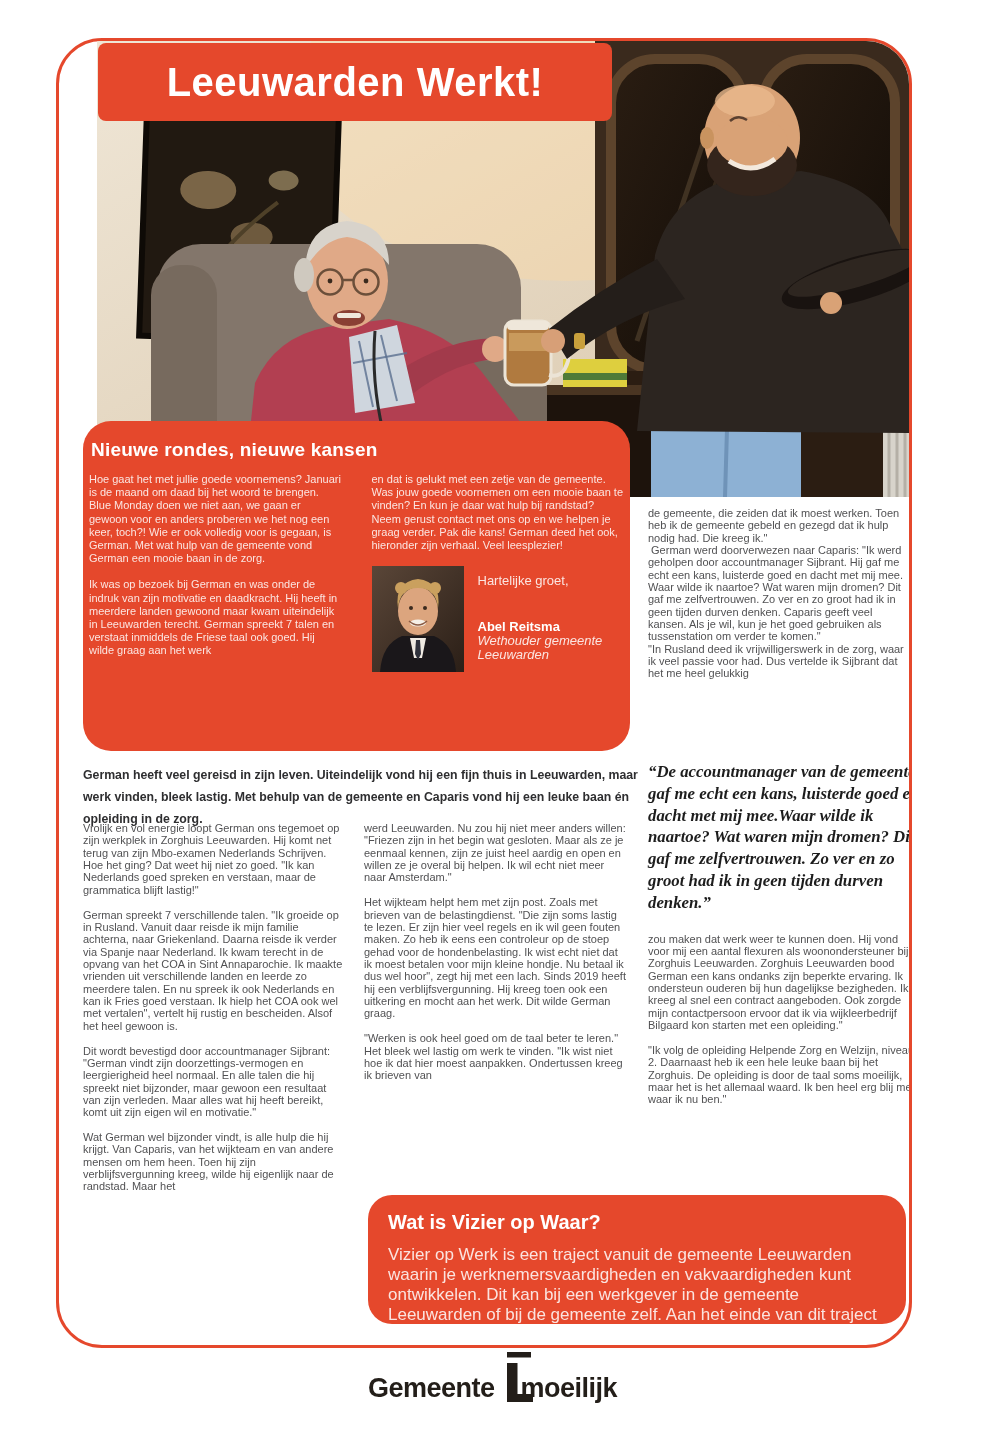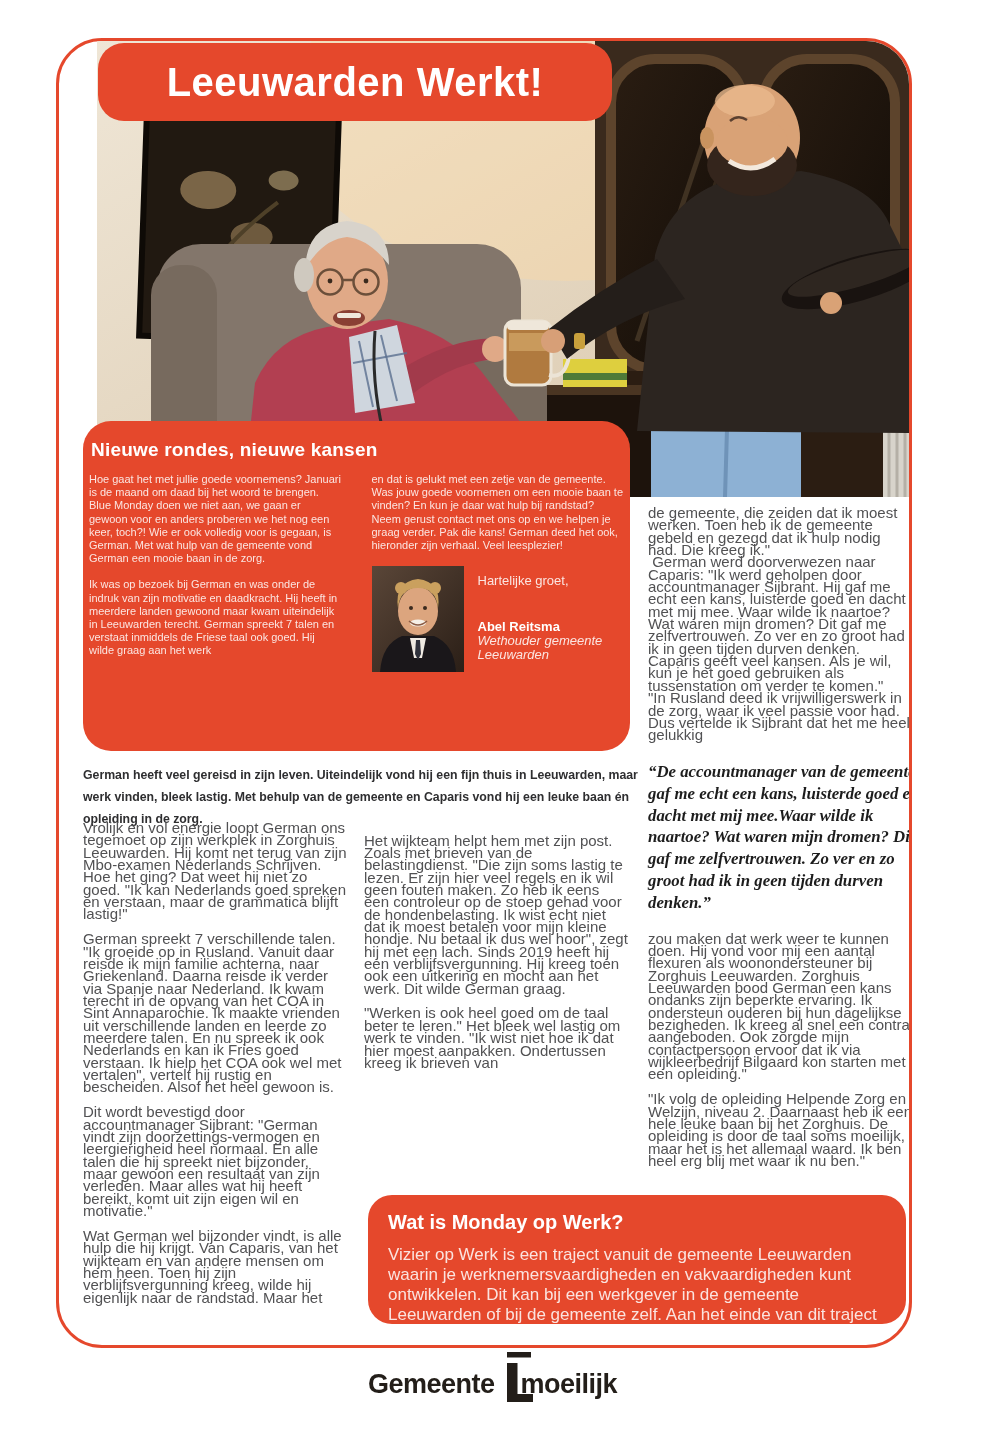--- a/index.html
+++ b/index.html
@@ -8,38 +8,38 @@
   body{ font-family:"Liberation Sans","DejaVu Sans",sans-serif; }
   .page{ position:relative; width:985px; height:1440px; background:#fff; overflow:hidden; }
 
   .card{ position:absolute; left:56px; top:38px; width:856px; height:1310px;
          border:3px solid var(--accent); border-radius:46px; overflow:hidden; background:#fff; }
 
   .hero{ position:absolute; left:38px; top:0; width:812px; height:456px; overflow:hidden; }
   .hero svg{ display:block; width:100%; height:100%; }
 
   .masthead{ position:absolute; left:39px; top:2px; width:514px; height:78px;
-             background:var(--accent); border-radius:26px; display:flex; align-items:center; justify-content:center; }
+             background:var(--accent); border-radius:8px; display:flex; align-items:center; justify-content:center; }
   .masthead h1{ color:#fff; font-size:40px; font-weight:bold; letter-spacing:.5px; }
 
   .intro-box{ position:absolute; left:24px; top:380px; width:547px; height:330px;
               background:var(--accent); border-radius:28px; padding:15px 6px; color:rgba(255,255,255,.86); }
   .intro-box h2{ color:#fff; font-size:19px; font-weight:bold; margin:3px 0 12px 2px; letter-spacing:.2px; }
   .intro-cols{ display:flex; gap:30px; }
   .intro-col{ width:253px; font-size:11px; line-height:13.2px; }
   .intro-col p{ margin:0; }
   .gap-top{ margin-top:13px !important; }
   .sig-row{ display:flex; gap:14px; margin-top:14px; }
   .sig-photo{ width:92px; height:106px; overflow:hidden; flex:0 0 auto; }
   .sig-photo svg{ display:block; width:100%; height:100%; }
   .sig-text{ font-size:13px; line-height:14px; padding-top:8px; }
   .sig-name{ font-weight:bold; color:#fff; margin-top:32px !important; }
   .sig-role{ font-style:italic; }
 
-  .micro{ font-size:15px; line-height:12.35px; color:var(--ink); }
+  .micro{ font-size:11px; line-height:12.35px; color:var(--ink); }
   .micro p{ margin:0; white-space:pre-wrap; }
   .micro p.gap{ margin-top:12.5px; }
 
   .right-top{ position:absolute; left:589px; top:466px; width:264px; }
 
   .lede{ position:absolute; left:24px; top:723px; width:558px;
          font-size:12.3px; line-height:22px; font-weight:bold; color:var(--ink-dark); }
 
   .col-left{ position:absolute; left:24px; top:781px; width:264px; }
   .col-mid{ position:absolute; left:305px; top:781px; width:264px; }
@@ -47,21 +47,21 @@
   .pull-quote{ font-family:"Liberation Serif","DejaVu Serif",serif; font-style:italic; font-weight:600;
                font-size:16.8px; line-height:21.8px; color:#1d1d1d; }
   .col-right-text{ margin-top:19px; }
 
   .vizier-box{ position:absolute; left:309px; top:1154px; width:538px; height:129px;
                background:var(--accent); border-radius:24px; padding:14px 20px; }
   .vizier-box h2{ color:#fff; font-size:20px; font-weight:bold; margin:2px 0 11px 0; }
   .vizier-box p{ font-size:17px; line-height:20px; color:rgba(255,255,255,.85); width:492px; }
 
   .footer-logo{ position:absolute; left:0; right:0; top:1352px; display:flex;
-                justify-content:center; align-items:center; }
+                justify-content:center; align-items:flex-end; }
   .footer-word{ font-size:27px; font-weight:bold; color:#231e19; letter-spacing:-.5px;
                 line-height:1; margin-top:14px; }
   .footer-word.first{ margin-right:9px; }
   .logo-l{ width:32px; height:50px; margin-right:-15px; }
 </style>
 </head>
 <body>
 
 <div class="page">
   <div class="card">
@@ -231,34 +231,35 @@
     <p class="lede">German heeft veel gereisd in zijn leven. Uiteindelijk vond hij een fijn thuis in Leeuwarden, maar werk vinden, bleek lastig. Met behulp van de gemeente en Caparis vond hij een leuke baan én opleiding in de zorg.</p>
 
     <div class="col-left micro">
       <p>Vrolijk en vol energie loopt German ons tegemoet op zijn werkplek in Zorghuis Leeuwarden. Hij komt net terug van zijn Mbo-examen Nederlands Schrijven. Hoe het ging? Dat weet hij niet zo goed. "Ik kan Nederlands goed spreken en verstaan, maar de grammatica blijft lastig!"</p>
       <p class="gap">German spreekt 7 verschillende talen. "Ik groeide op in Rusland. Vanuit daar reisde ik mijn familie achterna, naar Griekenland. Daarna reisde ik verder via Spanje naar Nederland. Ik kwam terecht in de opvang van het COA in Sint Annaparochie. Ik maakte vrienden uit verschillende landen en leerde zo meerdere talen. En nu spreek ik ook Nederlands en kan ik Fries goed verstaan. Ik hielp het COA ook wel met vertalen", vertelt hij rustig en bescheiden. Alsof het heel gewoon is.</p>
       <p class="gap">Dit wordt bevestigd door accountmanager Sijbrant: "German vindt zijn doorzettings-vermogen en leergierigheid heel normaal. En alle talen die hij spreekt niet bijzonder, maar gewoon een resultaat van zijn verleden. Maar alles wat hij heeft bereikt, komt uit zijn eigen wil en motivatie."</p>
       <p class="gap">Wat German wel bijzonder vindt, is alle hulp die hij krijgt. Van Caparis, van het wijkteam en van andere mensen om hem heen. Toen hij zijn verblijfsvergunning kreeg, wilde hij eigenlijk naar de randstad. Maar het</p>
     </div>
 
     <div class="col-mid micro">
+      <p>werd Leeuwarden. Nu zou hij niet meer anders willen: "Friezen zijn in het begin wat gesloten. Maar als ze je eenmaal kennen, zijn ze juist heel aardig en open en willen ze je overal bij helpen. Ik wil echt niet meer naar Amsterdam."</p>
       <p class="gap">Het wijkteam helpt hem met zijn post. Zoals met brieven van de belastingdienst. "Die zijn soms lastig te lezen. Er zijn hier veel regels en ik wil geen fouten maken. Zo heb ik eens een controleur op de stoep gehad voor de hondenbelasting. Ik wist echt niet dat ik moest betalen voor mijn kleine hondje. Nu betaal ik dus wel hoor", zegt hij met een lach. Sinds 2019 heeft hij een verblijfsvergunning. Hij kreeg toen ook een uitkering en mocht aan het werk. Dit wilde German graag.</p>
       <p class="gap">"Werken is ook heel goed om de taal beter te leren." Het bleek wel lastig om werk te vinden. "Ik wist niet hoe ik dat hier moest aanpakken. Ondertussen kreeg ik brieven van</p>
     </div>
 
     <div class="col-right">
       <p class="pull-quote">“De accountmanager van de gemeente gaf me echt een kans, luisterde goed en dacht met mij mee.Waar wilde ik naartoe? Wat waren mijn dromen? Dit gaf me zelfvertrouwen. Zo ver en zo groot had ik in geen tijden durven denken.”</p>
       <div class="col-right-text micro">
         <p>zou maken dat werk weer te kunnen doen. Hij vond voor mij een aantal flexuren als woonondersteuner bij Zorghuis Leeuwarden. Zorghuis Leeuwarden bood German een kans ondanks zijn beperkte ervaring. Ik ondersteun ouderen bij hun dagelijkse bezigheden. Ik kreeg al snel een contract aangeboden. Ook zorgde mijn contactpersoon ervoor dat ik via wijkleerbedrijf Bilgaard kon starten met een opleiding."</p>
         <p class="gap">"Ik volg de opleiding Helpende Zorg en Welzijn, niveau 2. Daarnaast heb ik een hele leuke baan bij het Zorghuis. De opleiding is door de taal soms moeilijk, maar het is het allemaal waard. Ik ben heel erg blij met waar ik nu ben."</p>
       </div>
     </div>
 
     <section class="vizier-box">
-      <h2>Wat is Monday op Werk?</h2>
+      <h2>Wat is Vizier op Waar?</h2>
       <p>Vizier op Werk is een traject vanuit de gemeente Leeuwarden waarin je werknemersvaardigheden en vakvaardigheden kunt ontwikkelen. Dit kan bij een werkgever in de gemeente Leeuwarden of bij de gemeente zelf. Aan het einde van dit traject ben je klaar om een nieuwe start te maken op de arbeidsmarkt.</p>
     </section>
 
   </div>
 
   <footer class="footer-logo">
     <span class="footer-word first">Gemeente</span>
     <svg class="logo-l" viewBox="0 0 32 50">
       <rect x="3" y="0" width="24" height="5.5" fill="#231e19"></rect>
       <rect x="3" y="11" width="10.5" height="39" fill="#231e19"></rect>

